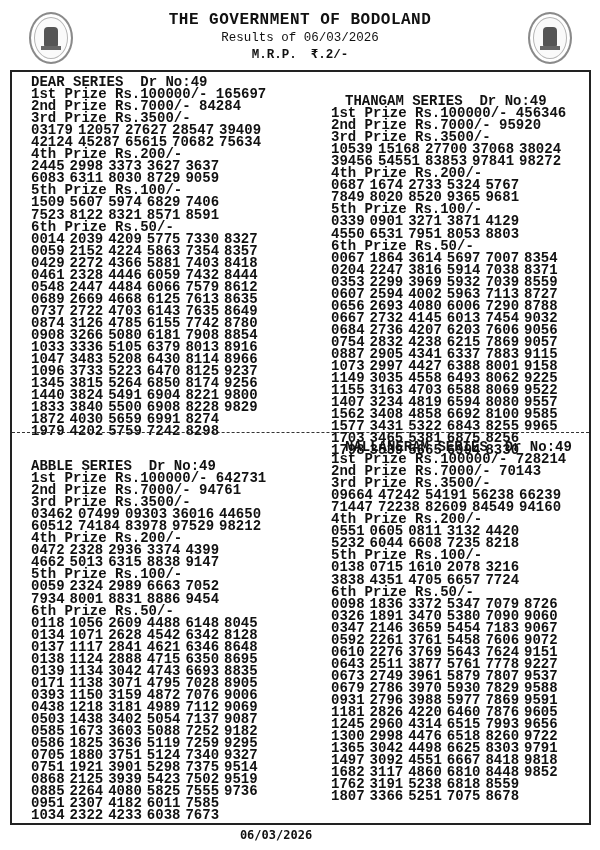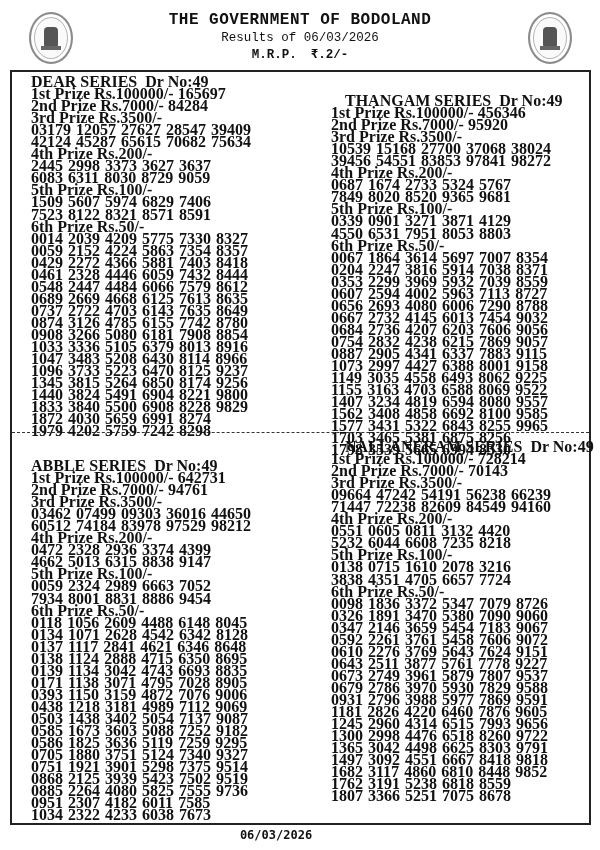--- a/index.html
+++ b/index.html
@@ -9,21 +9,21 @@
   .seal.left { left: 29px; }
   .seal.right { left: 528px; }
   .seal .emblem { position: absolute; left: 13px; top: 13px; width: 14px; height: 20px; background: #555; border-radius: 4px 4px 2px 2px; }
   .seal .emblem:after { content: ""; position: absolute; left: -3px; bottom: -3px; width: 20px; height: 4px; background: #666; }
   .title { position: absolute; top: 11px; left: 0; width: 600px; text-align: center; font-weight: bold; font-size: 16px; letter-spacing: 0.5px; font-family: "Liberation Mono", monospace; }
   .subtitle { position: absolute; top: 31px; left: 0; width: 600px; text-align: center; font-weight: normal; font-size: 12.5px; font-family: "Liberation Mono", monospace; }
   .mrp { position: absolute; top: 46px; left: 0; width: 600px; text-align: center; font-weight: bold; font-size: 12.5px; font-family: "Liberation Mono", monospace; }
   .mrp span + span { margin-left: 14px; }
   .frame { position: absolute; left: 10px; top: 70px; width: 581px; height: 755px; border: 2px solid #222; box-sizing: border-box; }
   .divider { position: absolute; left: 12px; top: 432px; width: 577px; border-top: 1.5px dashed #333; }
-  .series { position: absolute; font-family: Liberation Serif, serif; font-weight: bold; font-size: 16px; line-height: 12.05px; white-space: pre; }
+  .series { position: absolute; font-family: Liberation Mono, monospace; font-weight: bold; font-size: 14px; line-height: 12.05px; white-space: pre; }
   .s-dear { left: 31px; top: 76px; }
   .s-thangam { left: 331px; top: 76px; margin-top: 19px; }
   .s-abble { left: 31px; top: 460px; }
   .s-nalla { left: 331px; top: 441px; }
   .series .head { display: block; }
   .series.indent .head { padding-left: 14px; }
   .series .line { display: block; }
   .series .line span + span { margin-left: 5px; }
   .footer-date { position: absolute; left: 0; top: 828px; width: 552px; text-align: center; font-family: "DejaVu Sans Mono", monospace; font-weight: bold; font-size: 12px; }
 </style>

